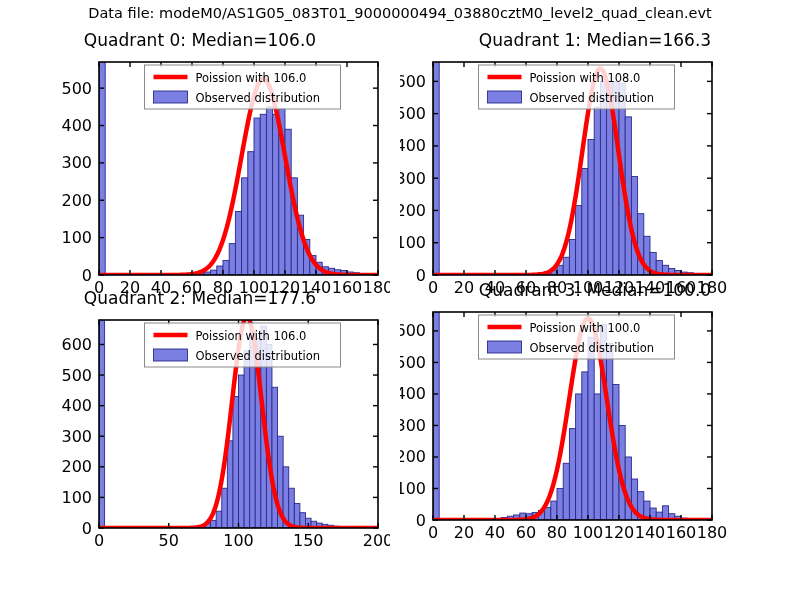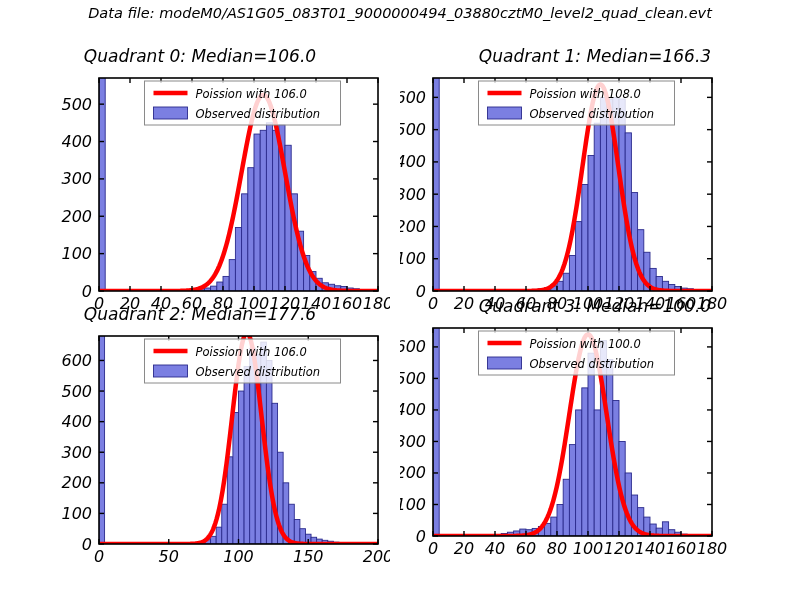--- a/index.html
+++ b/index.html
@@ -7,36 +7,34 @@
     padding: 0;
     background: #ffffff;
   }
   #figure {
     position: relative;
     width: 800px;
     height: 600px;
     background: #ffffff;
     font-family: "DejaVu Sans", sans-serif;
     overflow: hidden;
-    font-style: italic;
   }
   #suptitle {
     position: absolute;
     top: 5px;
     left: 0;
     width: 800px;
     text-align: center;
     font-size: 14.5px;
     color: #000000;
     font-family: "DejaVu Sans", sans-serif;
     white-space: nowrap;
   }
   .subplot {
     position: absolute;
-    margin-top: 16px;
   }
   .sp-title {
     position: absolute;
     left: 0;
     width: 100%;
     text-align: center;
     font-size: 17px;
     color: #000000;
     white-space: nowrap;
   }

